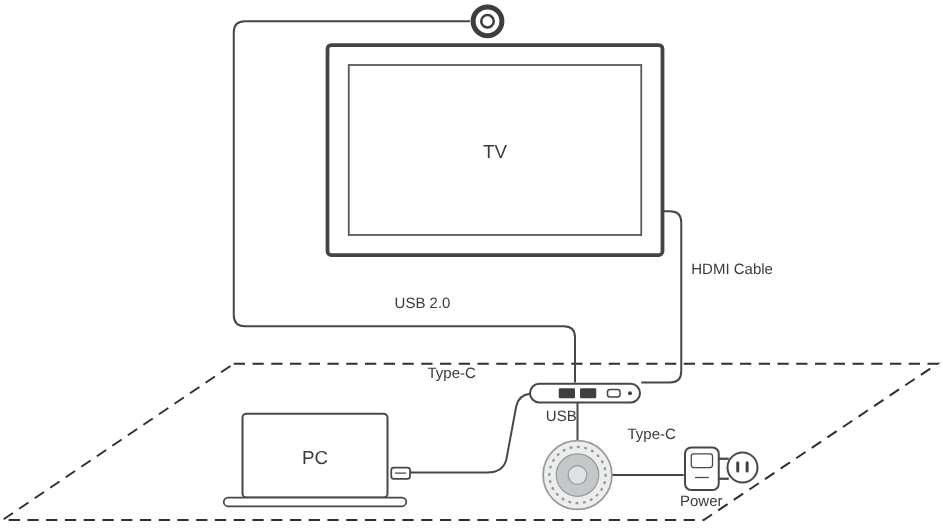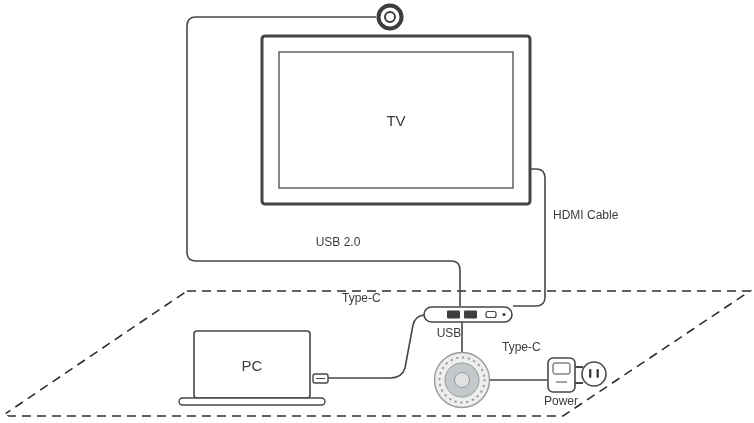--- a/index.html
+++ b/index.html
@@ -7,21 +7,20 @@
     padding: 0;
     background: #ffffff;
     font-family: "Liberation Sans", sans-serif;
   }
   .canvas {
     position: relative;
     width: 754px;
     height: 423px;
     background: #ffffff;
     overflow: hidden;
-    border-radius: 25px;
   }
   svg text {
     font-family: "Liberation Sans", sans-serif;
     fill: #3b3b3b;
   }
   .lbl-small { font-size: 12px; }
   .lbl-big   { font-size: 15px; }
 </style>
 </head>
 <body>

